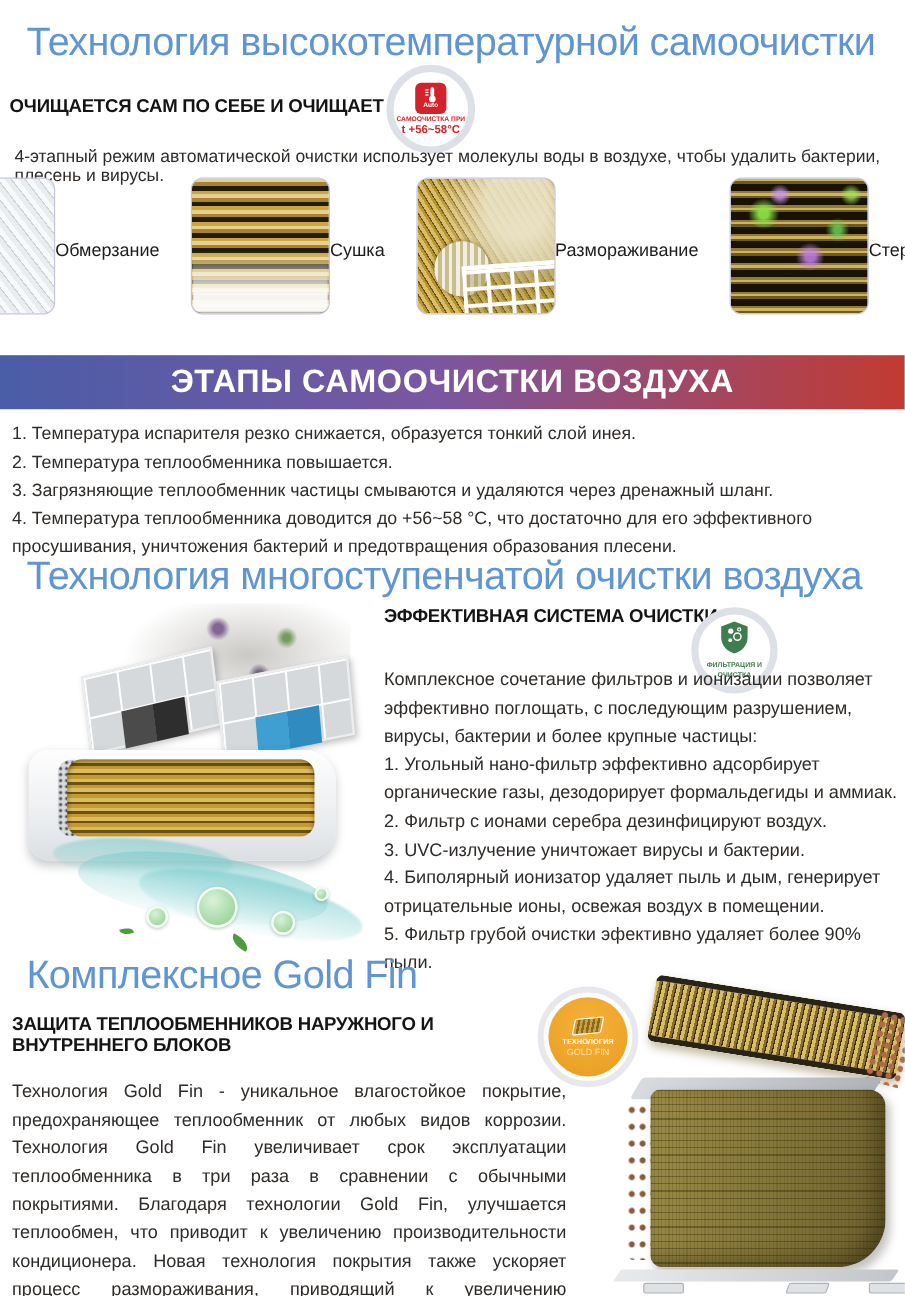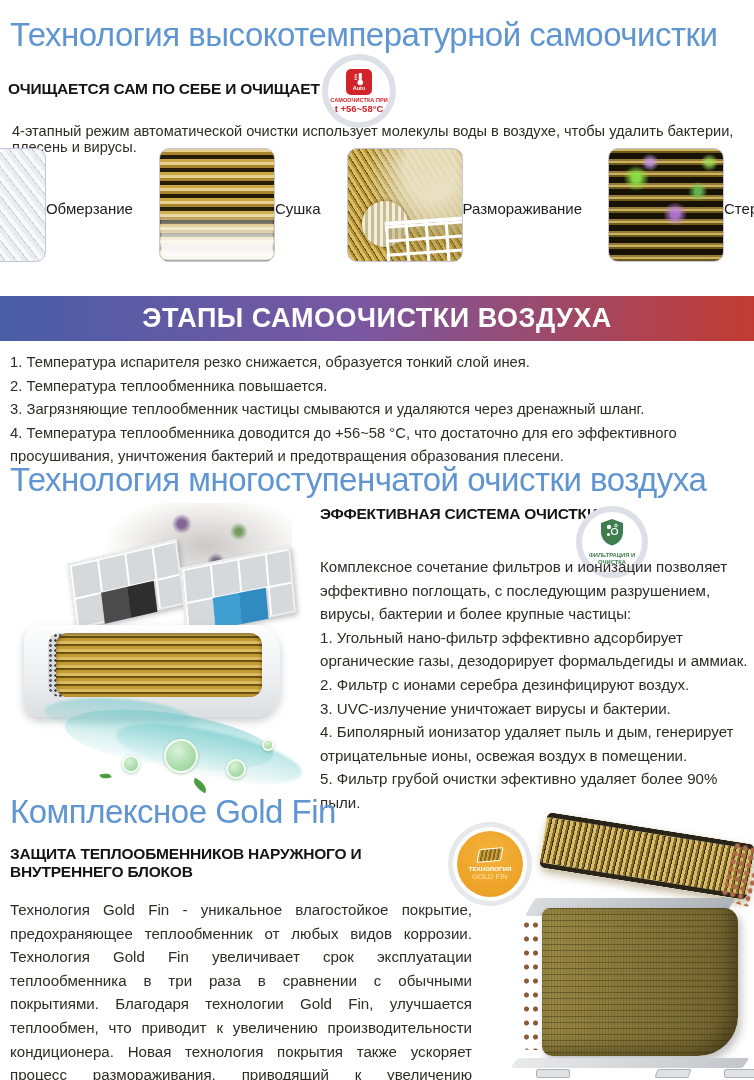--- a/index.html
+++ b/index.html
@@ -1,19 +1,19 @@
 <!DOCTYPE html>
 <html><head>
 <meta charset="utf-8">
 <style>
   * { margin:0; padding:0; box-sizing:border-box; }
   html,body { width:754px; height:1080px; background:#fff; font-family:"Liberation Sans", sans-serif; color:#2f2b28; overflow:hidden; }
   .page { position:relative; width:754px; height:1080px; background:#fff; }
 
-  .blue-title { position:absolute; left:10px; font-size:33px; font-weight:400; color:#5f95d0; letter-spacing:-0.5px; white-space:nowrap; }
+  .blue-title { position:absolute; left:22px; font-size:33px; font-weight:400; color:#5f95d0; letter-spacing:-0.5px; white-space:nowrap; }
   #title1 { top:16px; }
   #title2 { top:461px; }
   #title3 { top:793px; }
 
   .bold-sub { font-size:15.5px; font-weight:bold; color:#141414; letter-spacing:-0.2px; }
   #sub1 { position:absolute; top:80px; left:8px; }
   #sub2row { position:absolute; top:505px; left:320px; width:430px; display:flex; align-items:center; gap:14px; }
   #sub3 { position:absolute; top:845px; left:10px; width:440px; }
 
   #intro1 { position:absolute; top:123px; left:12px; width:738px; font-size:14.6px; }

